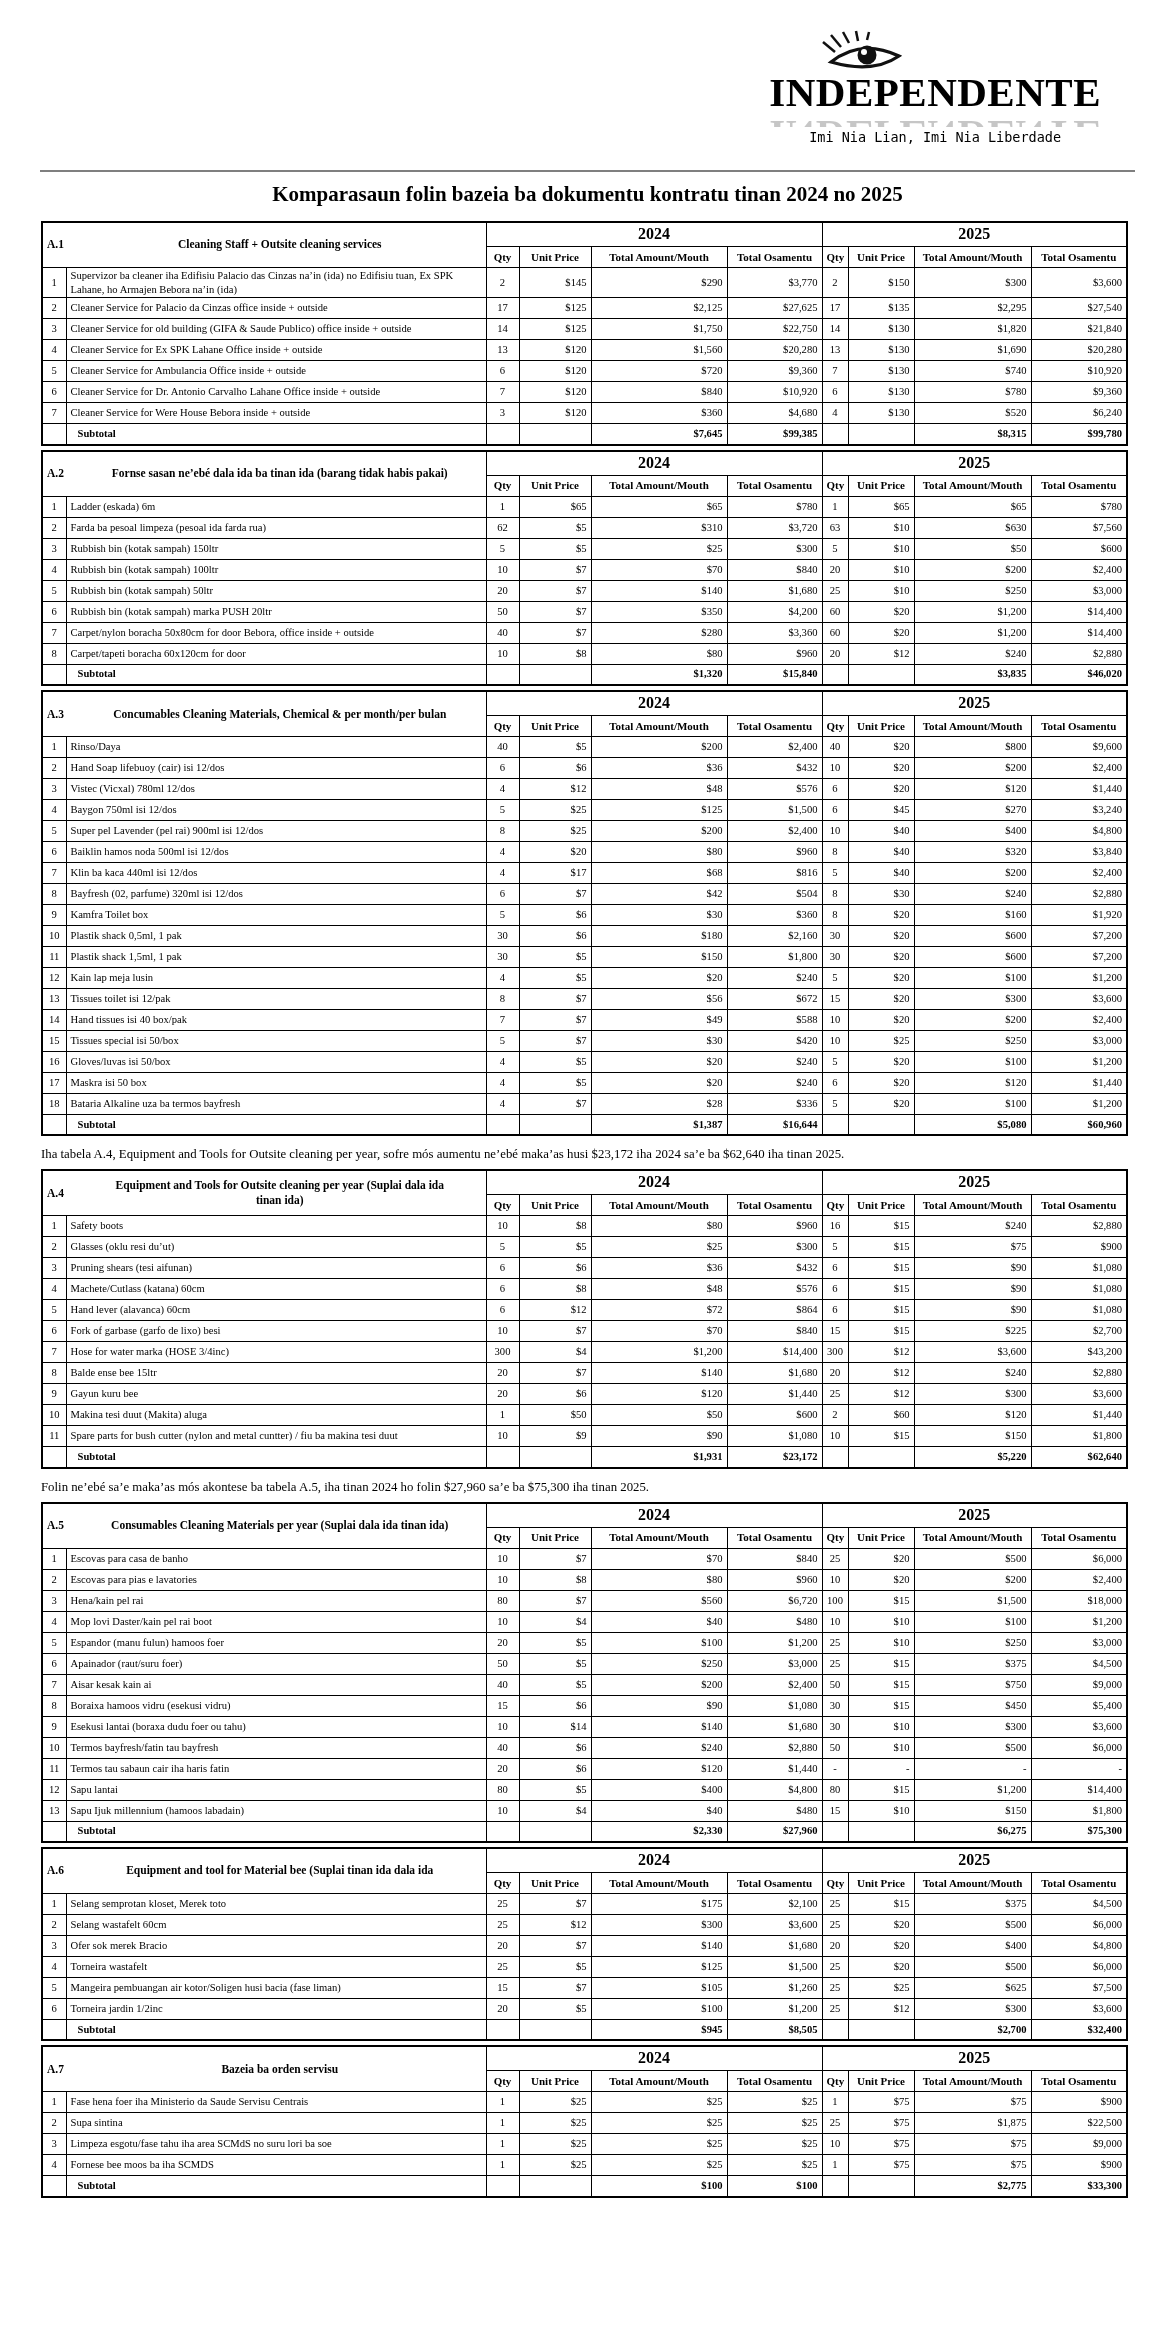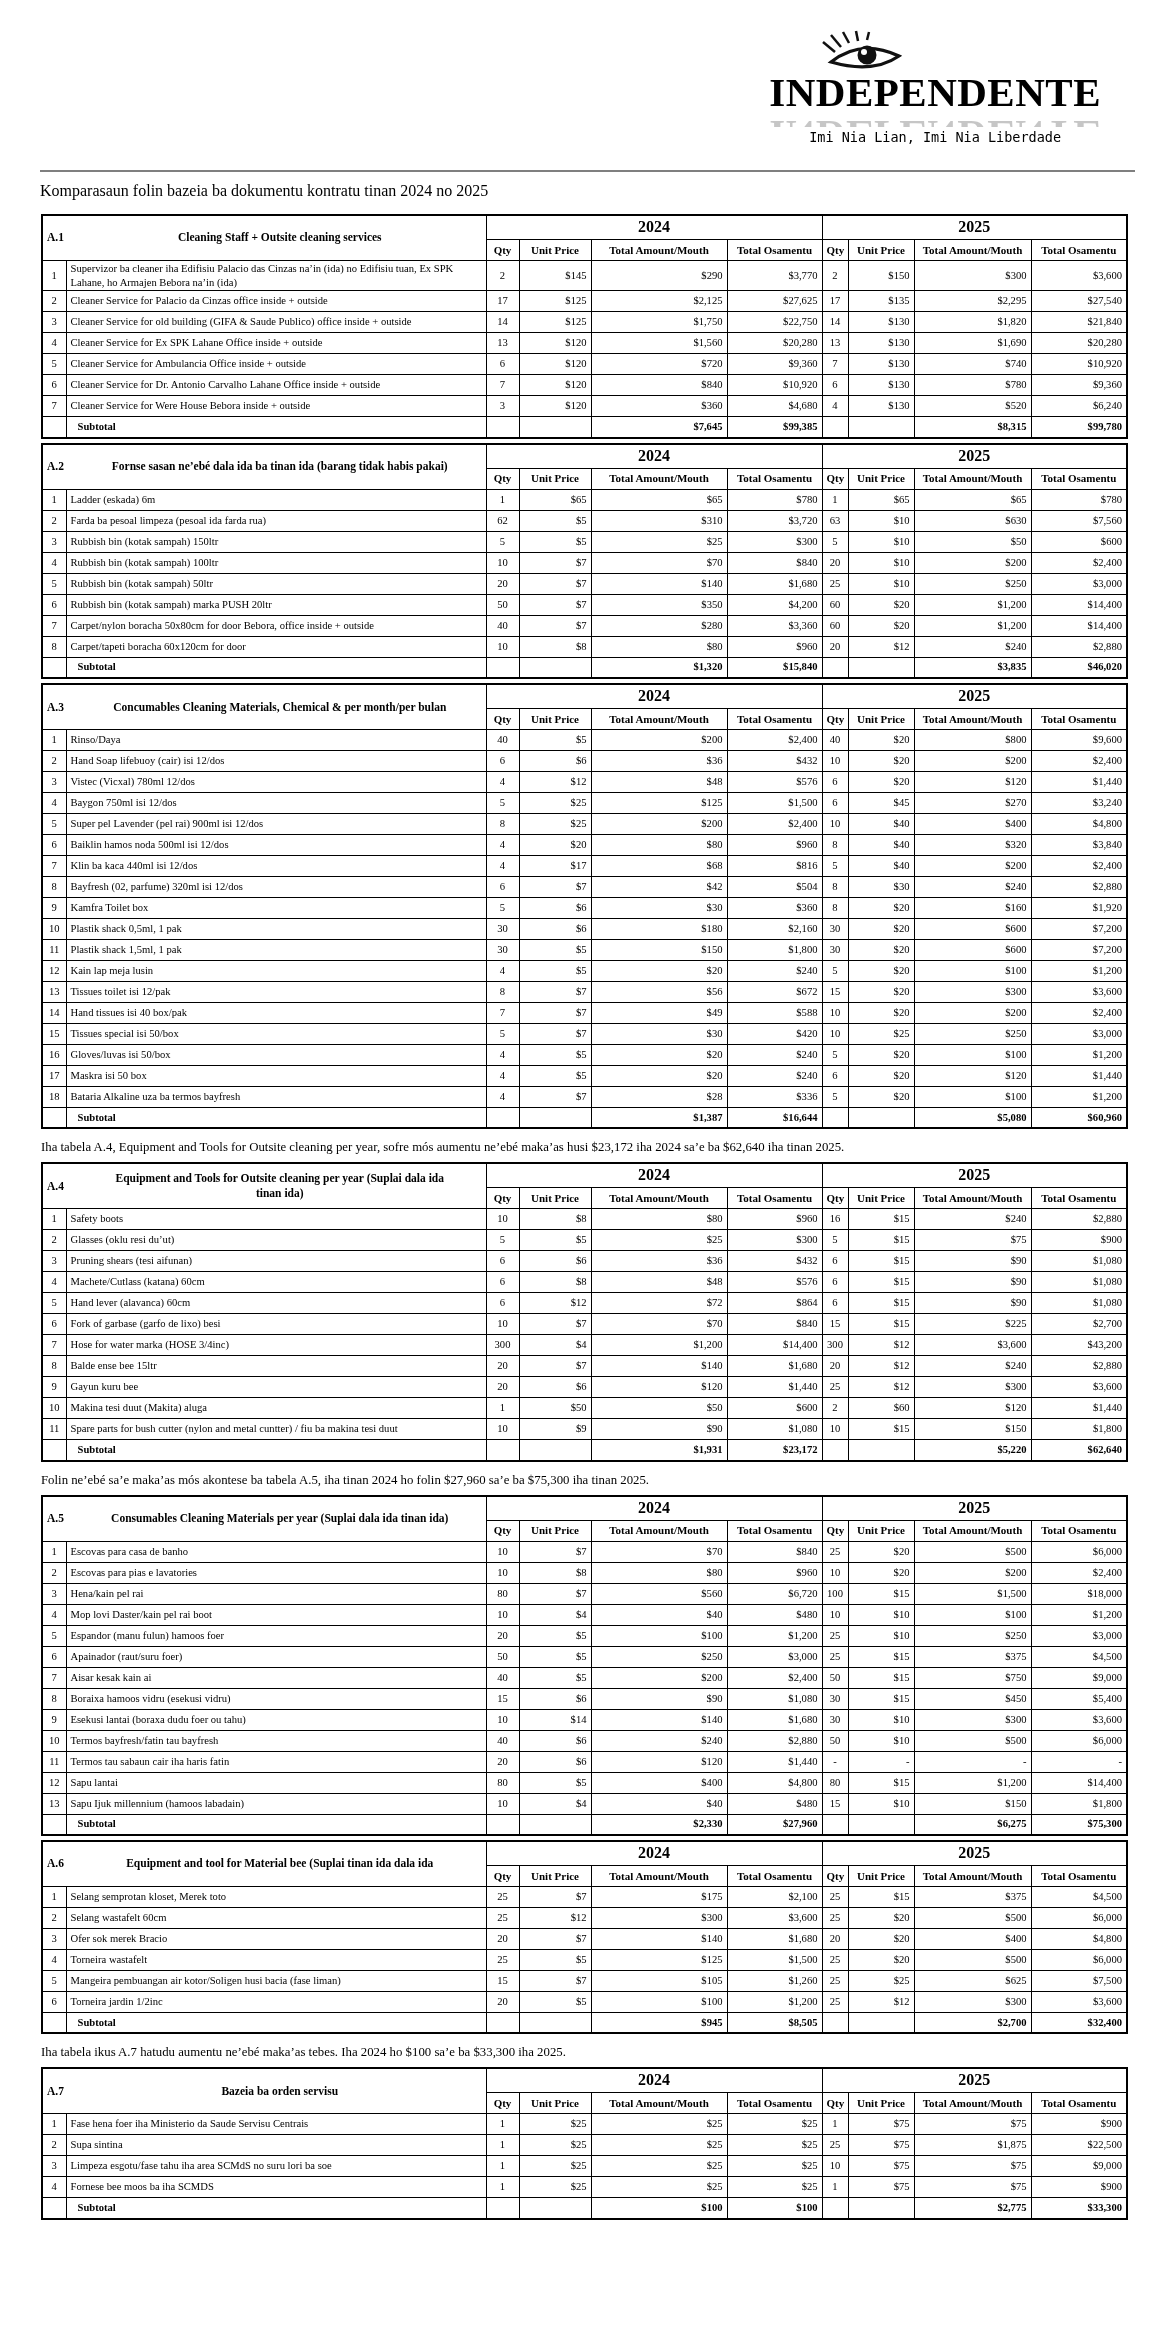--- a/index.html
+++ b/index.html
@@ -20,21 +20,21 @@
     font-size:41px; font-weight:bold; letter-spacing:0.5px; line-height:1;
     white-space:nowrap;
   }
   .refl-clip { height:13px; overflow:hidden; margin-top:1px; }
   .refl-clip > span { display:block; transform:scaleY(-1); opacity:0.22;
     font-size:41px; font-weight:bold; letter-spacing:0.5px; line-height:1; white-space:nowrap;
     font-family:"Liberation Serif", serif; }
   .tagline { font-family:"DejaVu Sans Mono", monospace; font-size:13.5px; margin-top:2px; white-space:nowrap; }
   .rule { border-top:2px solid #7f7f7f; margin:4px 0 10px 0; }
 
-  h1.title { font-size:16px; margin:4px 0 14px 0; font-weight:normal; }
+  h1.title { font-size:21px; text-align:center; margin:4px 0 14px 0; font-weight:bold; }
 
   
   .note { font-size:12.8px; margin:11px 0 7px 1px; }
 
   
   table.cmp {
     border-collapse:collapse; table-layout:fixed;
     width:1085px; margin:4px 0 4px 1px;
     font-size:10.6px; line-height:1.3;
   }
@@ -1125,21 +1125,20 @@
             <td class="unit"></td>
             <td class="money">$945</td>
             <td class="money">$8,505</td>
             <td class="qty div25"></td>
             <td class="unit"></td>
             <td class="money">$2,700</td>
             <td class="money">$32,400</td>
           </tr>
         </tbody>
       </table>
-      <div class="note">Iha tabela ikus A.7 hatudu aumentu ne’ebé maka’as tebes. Iha 2024 ho $100 sa’e ba $33,300 iha 2025.</div>
       <table class="cmp">
         <colgroup>
           <col style="width: 24px;">
           <col style="width: 420px;">
           <col style="width: 33px;">
           <col style="width: 72px;">
           <col style="width: 136px;">
           <col style="width: 95px;">
           <col style="width: 26px;">
           <col style="width: 66px;">

